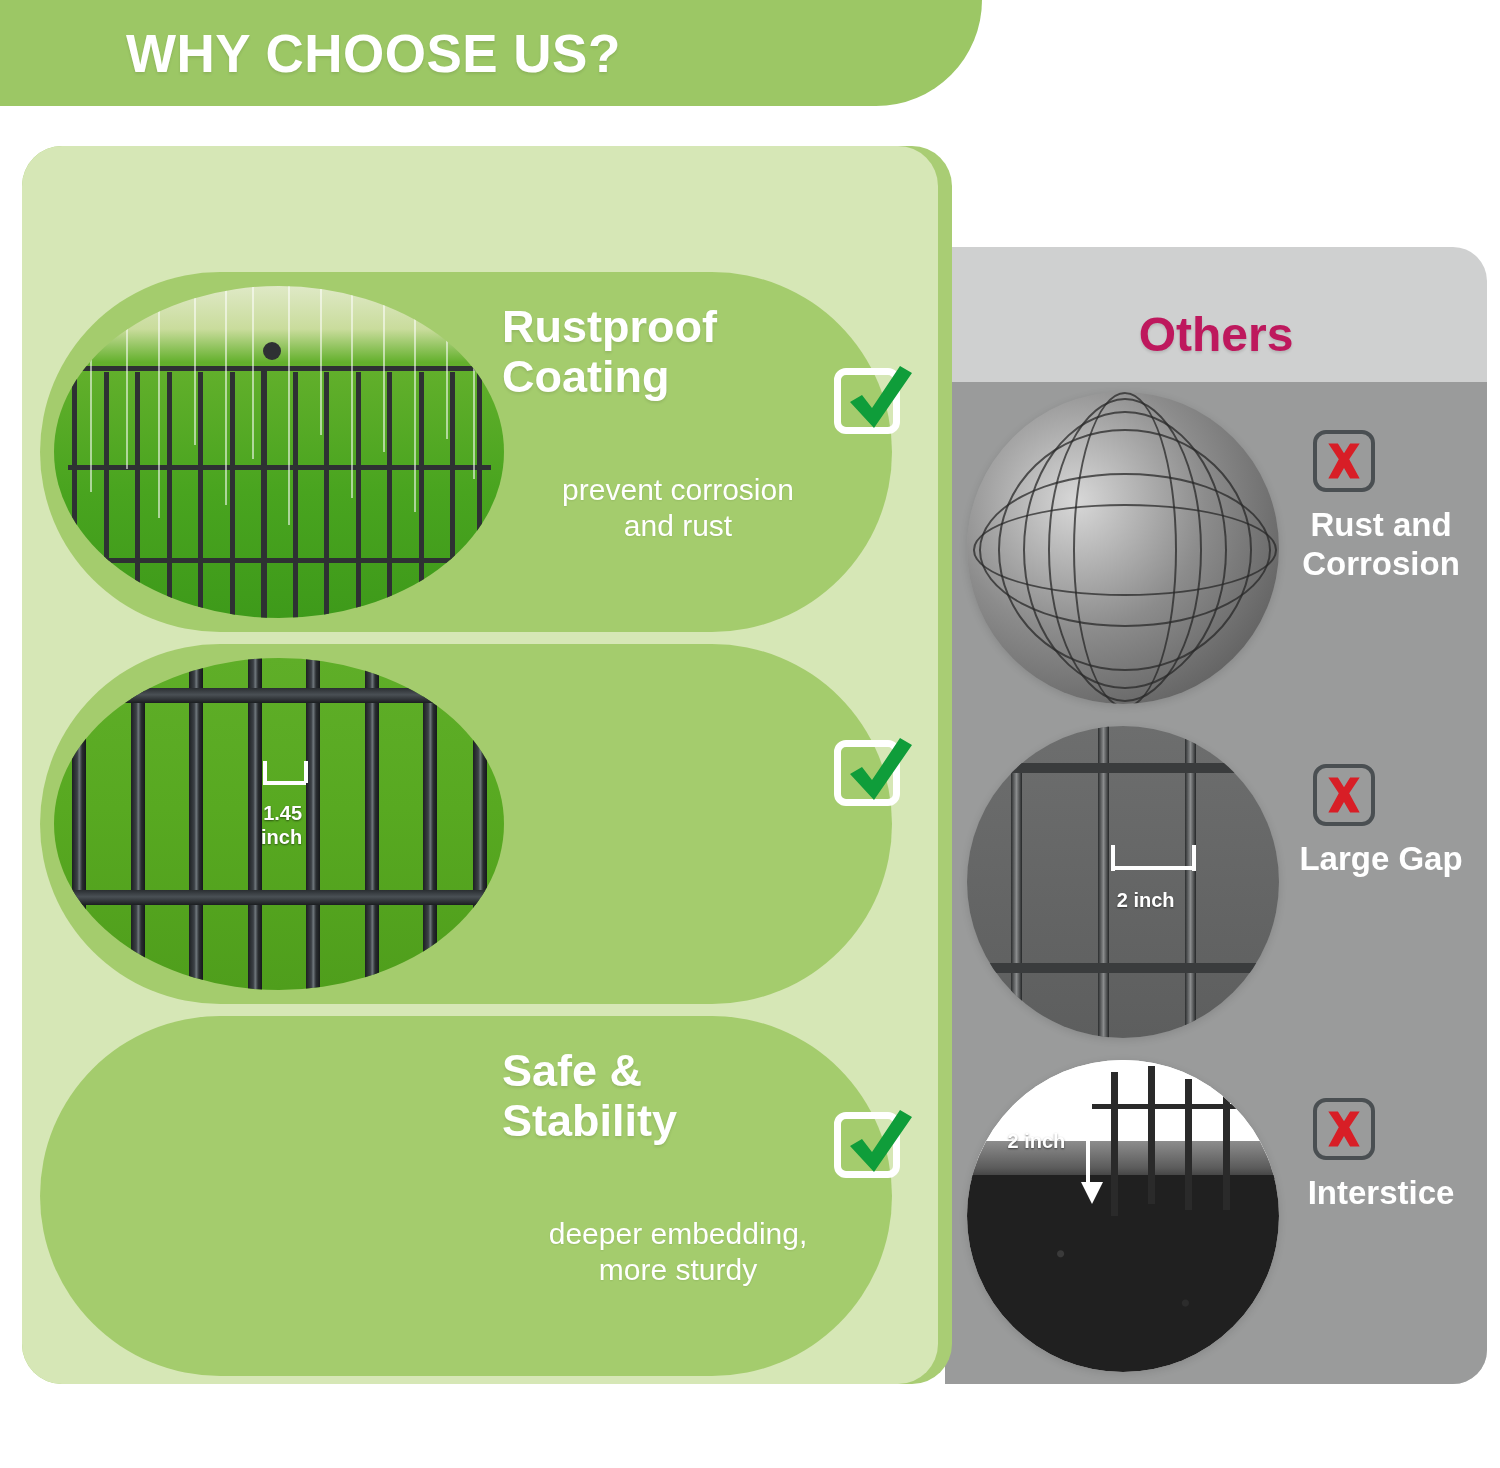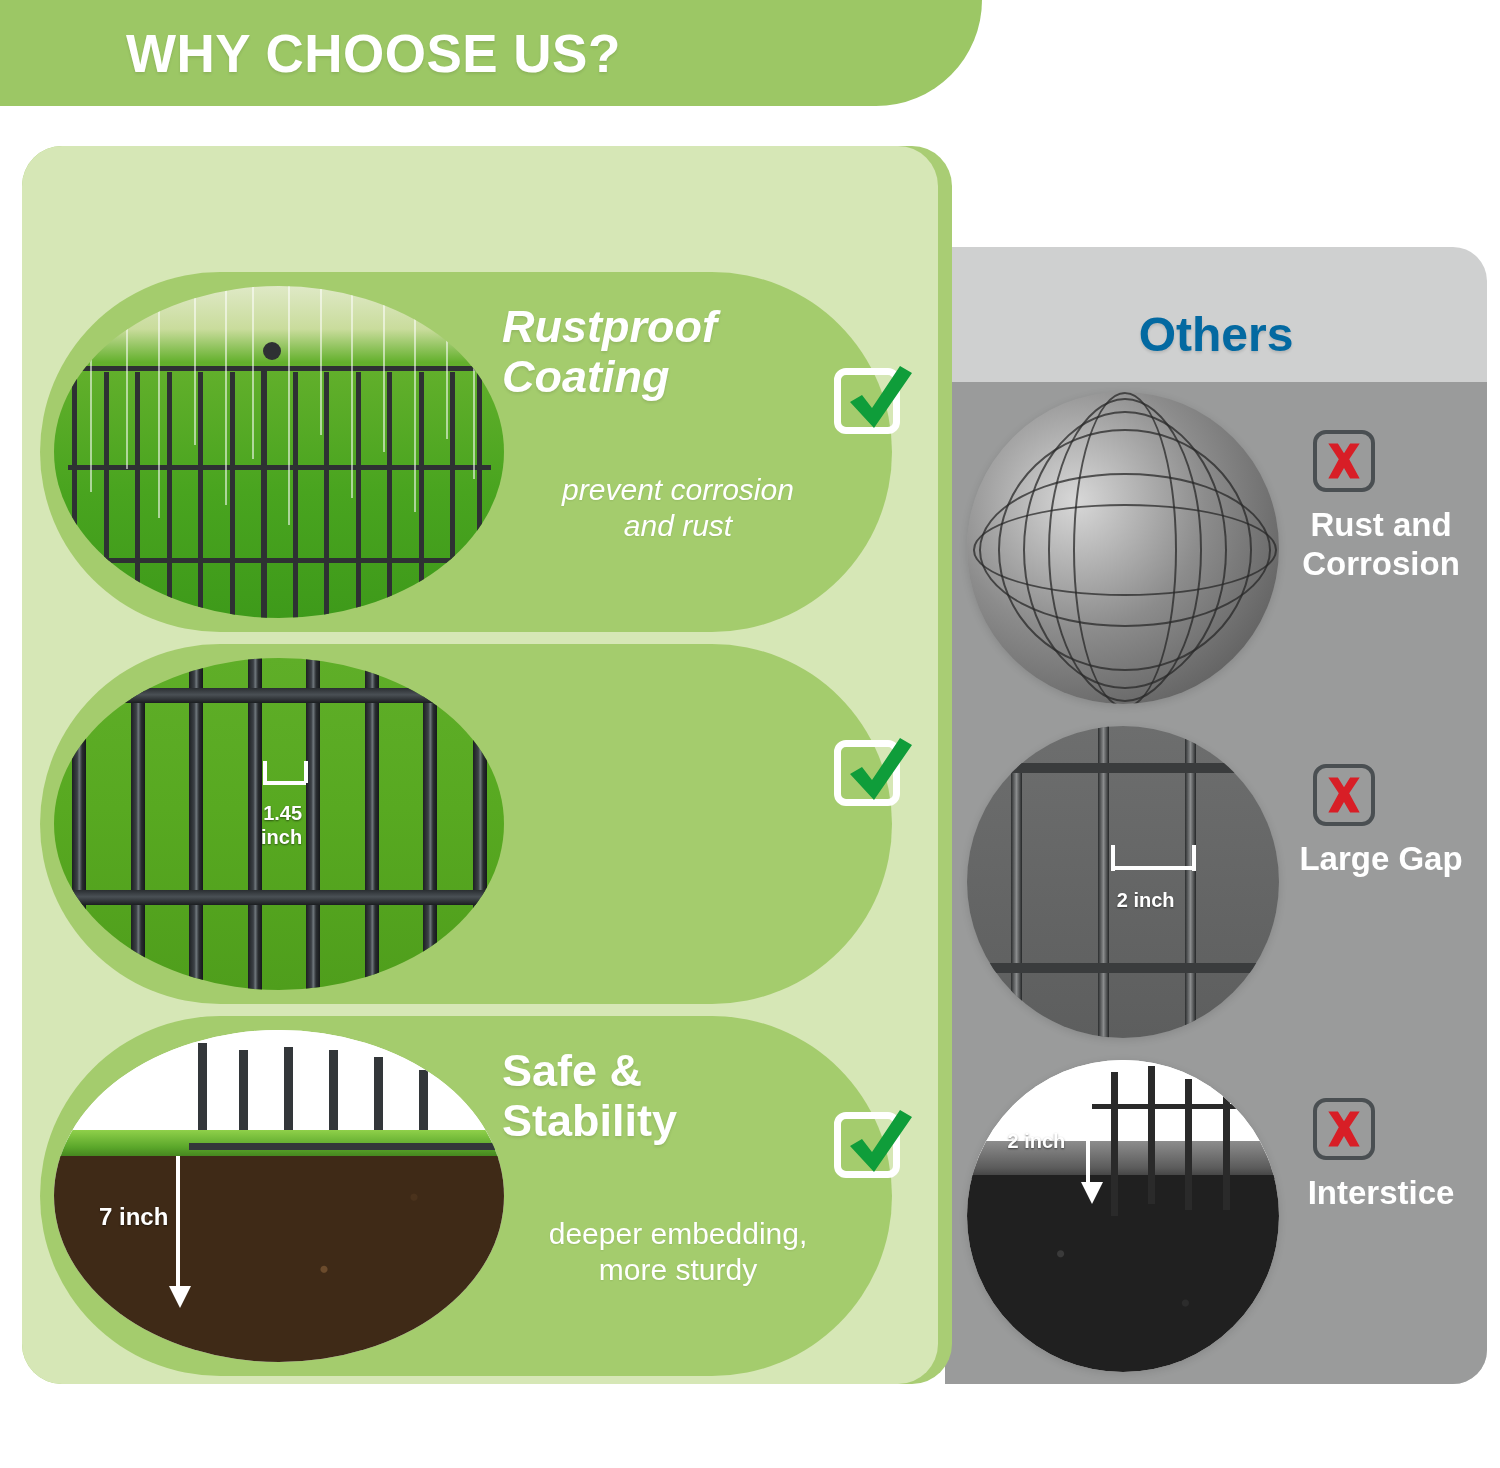--- a/index.html
+++ b/index.html
@@ -21,21 +21,21 @@
 
   
   .others-panel{
     position:absolute;left:945px;top:247px;width:542px;height:1137px;
     background:#cfd0d0;
     border-top-right-radius:34px;border-bottom-right-radius:34px;
     overflow:hidden;
   }
   .others-title{
     position:absolute;left:0;top:60px;width:100%;text-align:center;
-    color:#0369a1;font-size:48px;font-weight:bold;
+    color:#be185d;font-size:48px;font-weight:bold;
     text-shadow:0 2px 3px rgba(0,0,0,0.13);
   }
   .others-body{
     position:absolute;left:0;top:135px;width:100%;height:1002px;
     background:#9a9b9b;
   }
   .others-row{
     position:absolute;left:0;width:100%;height:334px;
   }
   .others-row .thumb{
@@ -235,21 +235,21 @@
       </div>
       <div class="olabel"><span>Interstice</span></div>
     </div>
 
   </div>
 </div>
 
 <div class="ours-shadow"></div>
 <div class="ours-panel">
 
-  <div class="ours-row" style="top:122px;font-style:italic;">
+  <div class="ours-row" style="top:122px;">
     <div class="pill"></div>
     <div class="photo">
       <div class="scene sc-grass">
         <div class="bar" style="left:3%;top:24%;right:3%;height:5px;"></div>
         <div class="bar" style="left:3%;top:54%;right:3%;height:5px;"></div>
         <div class="bar" style="left:3%;top:82%;right:3%;height:5px;"></div>
         <div class="bar" style="left:4%;top:26%;width:5px;height:74%;"></div>
         <div class="bar" style="left:11%;top:26%;width:5px;height:74%;"></div>
         <div class="bar" style="left:18%;top:26%;width:5px;height:74%;"></div>
         <div class="bar" style="left:25%;top:26%;width:5px;height:74%;"></div>
@@ -312,37 +312,20 @@
     <div class="check">
       <div class="checkbox-outline"></div>
       <svg width="86" height="86" viewBox="0 0 86 86" aria-hidden="true">
         <path d="M18 44 L30 37 L40 50 L68 8 L80 15 L42 70 Z" fill="#0f9d3a"></path>
       </svg>
     </div>
   </div>
 
   <div class="ours-row" style="top:866px;">
     <div class="pill"></div>
-    <div class="photo">
-      <div class="scene sc-soil">
-        <div class="sky"></div>
-        <div class="post" style="left:32%;top:4%;height:78%;"></div>
-        <div class="post" style="left:41%;top:6%;height:32%;"></div>
-        <div class="post" style="left:51%;top:5%;height:33%;"></div>
-        <div class="post" style="left:61%;top:6%;height:32%;"></div>
-        <div class="post" style="left:71%;top:8%;height:30%;"></div>
-        <div class="post" style="left:81%;top:12%;height:26%;"></div>
-        <div class="turf"></div>
-        <div class="dirt"></div>
-        <div class="rail" style="left:30%;right:2%;top:34%;"></div>
-        <div class="arrowline" style="left:27%;top:38%;height:40%;"></div>
-        <div class="arrowhead" style="left:25.6%;top:77%;"></div>
-        <div class="dimtxt" style="left:10%;top:52%;font-size:24px;">7 inch</div>
-      </div>
-    </div>
     <div class="feat-head"><span>Safe &amp;<br>Stability</span></div>
     <div class="feat-sub"><span>deeper embedding,<br>more sturdy</span></div>
     <div class="check">
       <div class="checkbox-outline"></div>
       <svg width="86" height="86" viewBox="0 0 86 86" aria-hidden="true">
         <path d="M18 44 L30 37 L40 50 L68 8 L80 15 L42 70 Z" fill="#0f9d3a"></path>
       </svg>
     </div>
   </div>
 </div>

